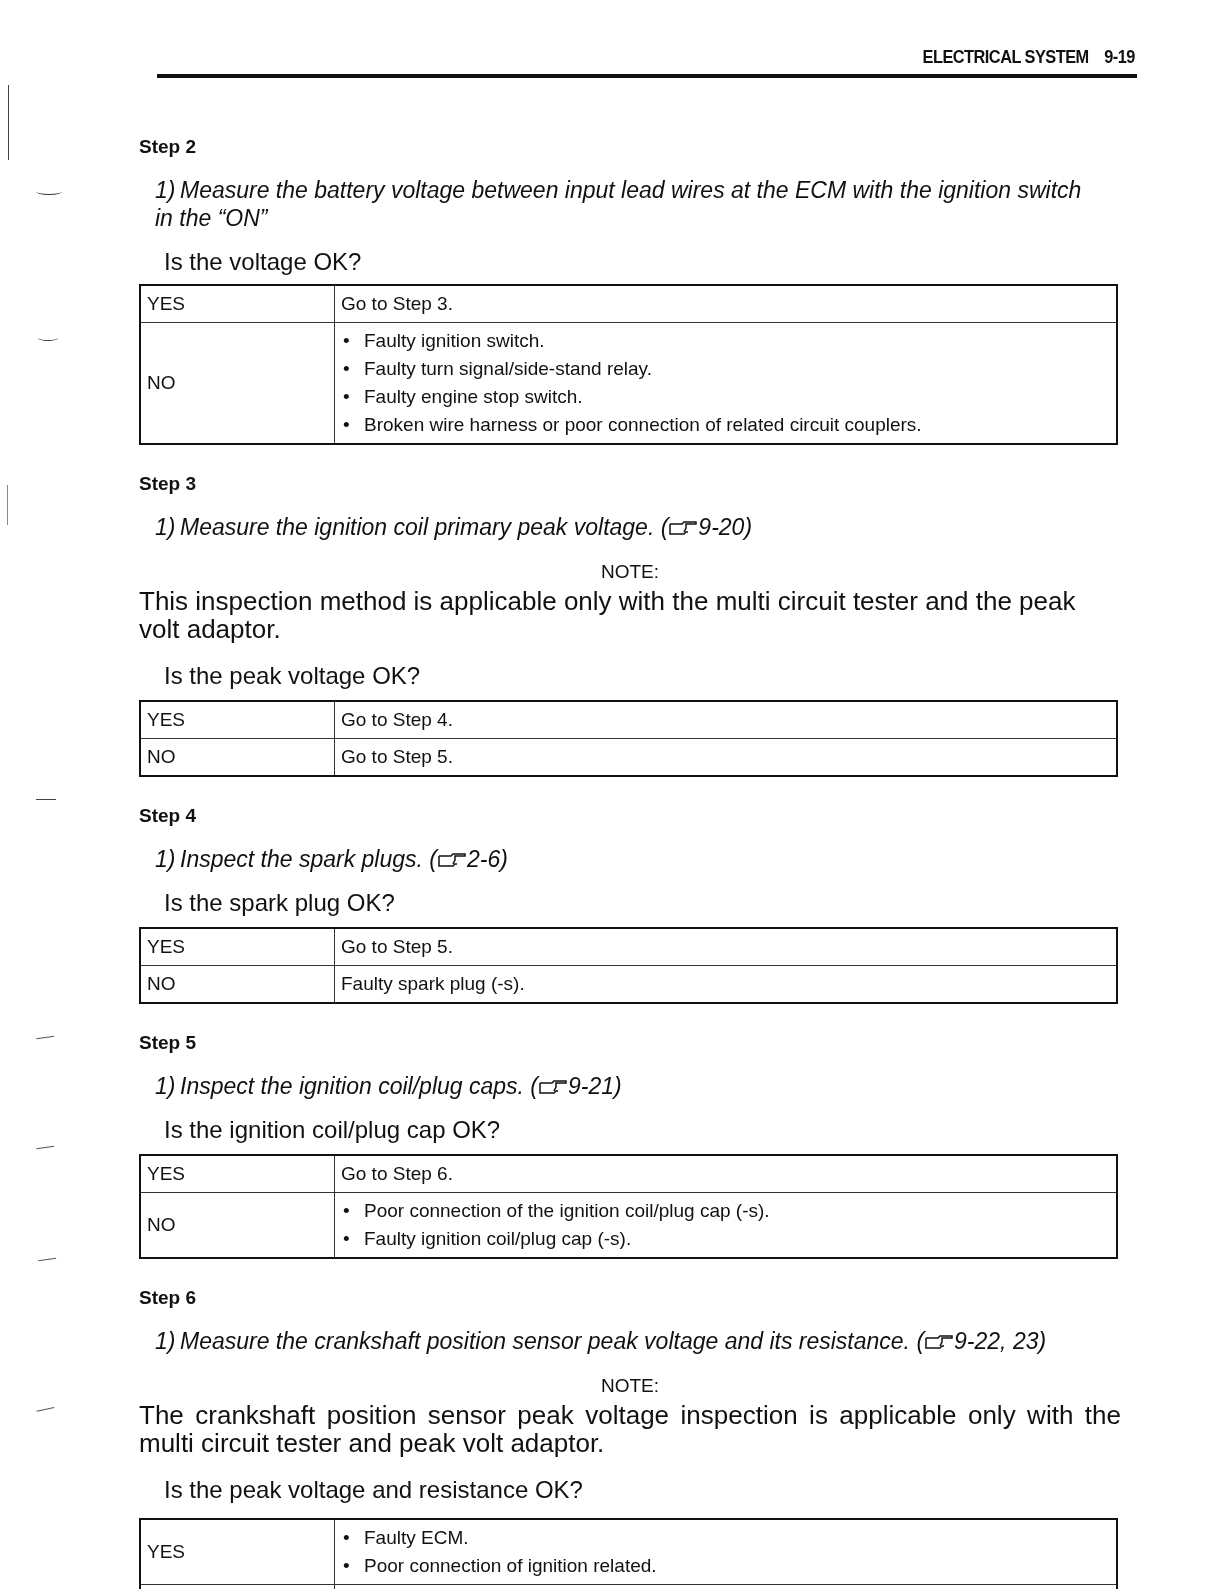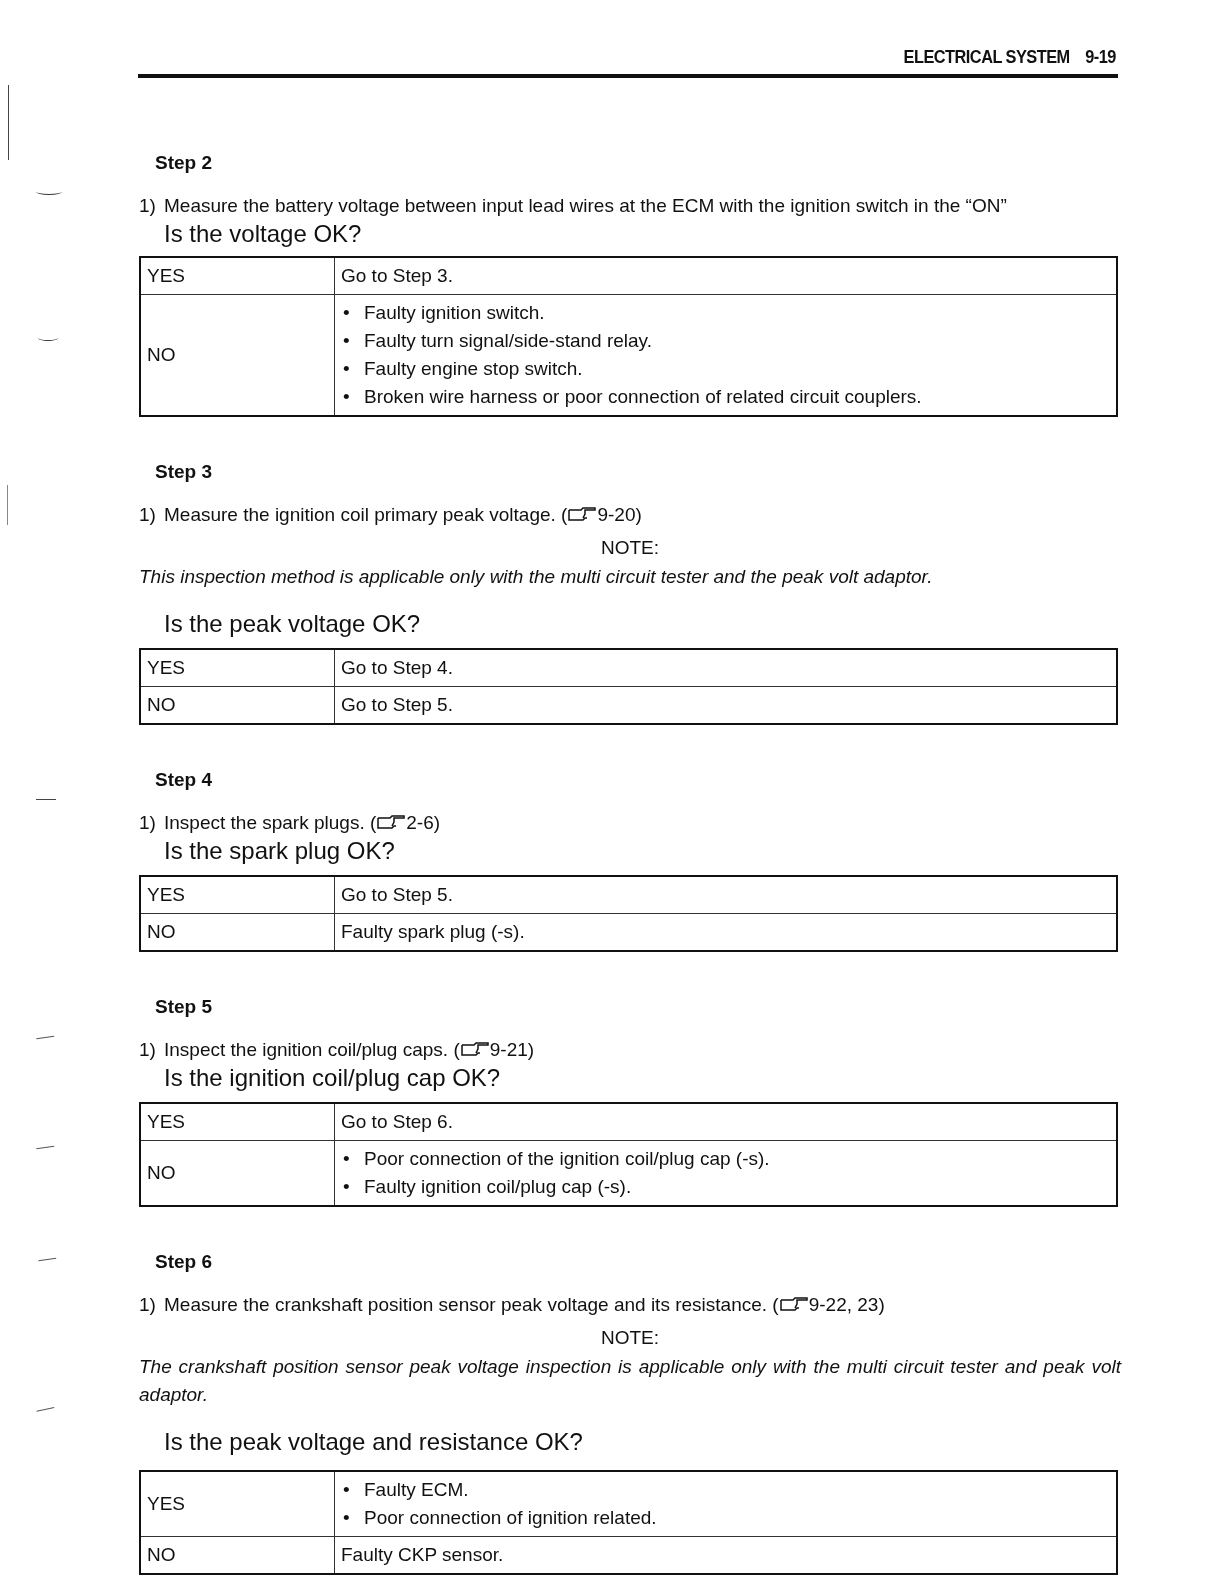--- a/index.html
+++ b/index.html
@@ -1,38 +1,38 @@
 <!DOCTYPE html>
 <html><head>
 <meta charset="utf-8">
 <style>
   html, body { margin: 0; padding: 0; background: #ffffff; }
   body {
     width: 1231px; height: 1589px; position: relative; overflow: hidden;
     font-family: "Liberation Sans", sans-serif; color: #111;
   }
   .header {
-    position: absolute; left: 138px; top: 44px; width: 980px; height: 30px;
+    position: absolute; left: 157px; top: 44px; width: 980px; height: 30px;
     border-bottom: 4px solid #111;
   }
   .header-text {
     position: absolute; right: 2px; top: 2px;
     font-family: "Liberation Sans", sans-serif; font-weight: bold; font-size: 19px;
     letter-spacing: -0.6px; transform: scaleX(0.86); transform-origin: right center;
   }
   .header-text .page-num { margin-left: 18px; }
 
   .content { position: absolute; left: 139px; top: 134px; width: 982px; }
   .step { margin: 0; }
-  .step-title { font-weight: bold; font-size: 19px; line-height: 26px; margin: 16px; }
-  .instr { font-size: 19px; line-height: 28px; margin: 0; }
+  .step-title { font-weight: bold; font-size: 19px; line-height: 26px; margin: 0; }
+  .instr { font-size: 23px; line-height: 28px; margin: 16px; font-style: italic; }
   .instr .num { display: inline-block; width: 25px; }
   .indent { padding-left: 25px; }
   .note-label { font-size: 19px; line-height: 30px; margin-top: 4px; text-align: center; }
-  .note-text { font-style: italic; font-size: 19px; line-height: 28px; }
+  .note-text { font-size: 26px; line-height: 28px; }
   .question { font-size: 24px; line-height: 28px; padding-left: 25px; }
   .question.gap { margin-top: 19px; }
 
   table.yn {
     width: 979px; border-collapse: collapse; margin-top: 10px;
     border: 2px solid #111; font-size: 19px;
   }
   table.yn td {
     border: 1.5px solid #333; padding: 4px 6px; vertical-align: middle; line-height: 28px;
   }

